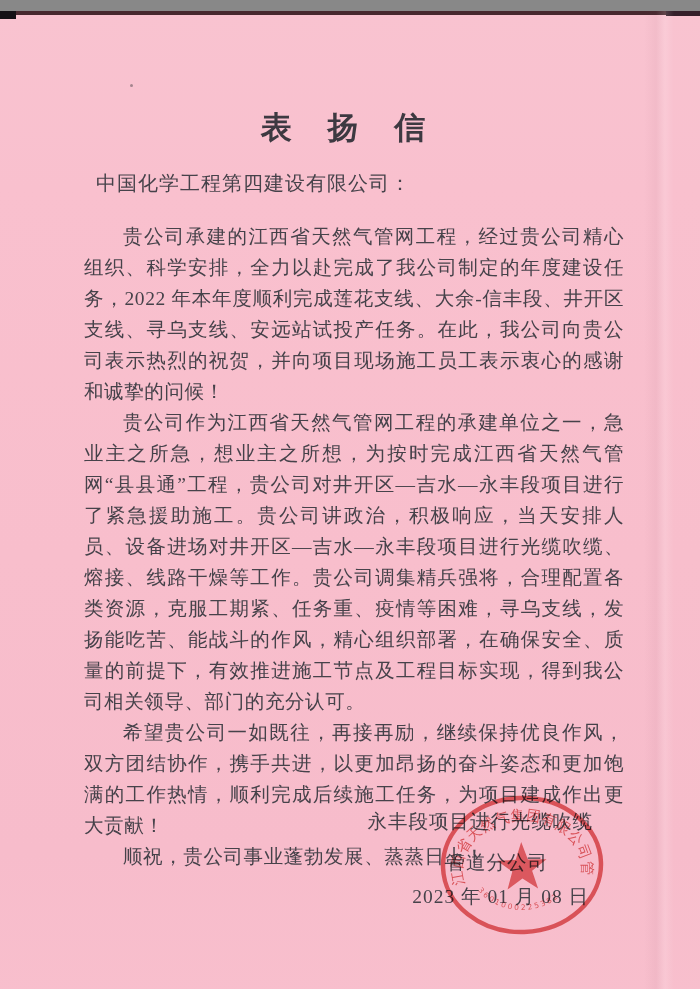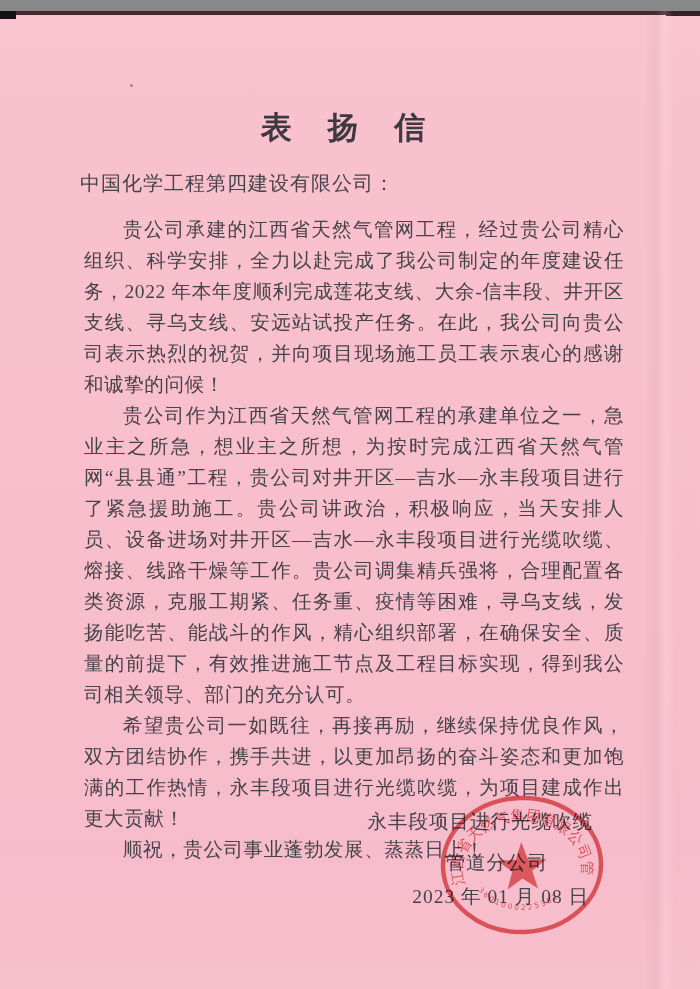--- a/index.html
+++ b/index.html
@@ -22,25 +22,25 @@
   .speck{position:absolute;left:130px;top:73px;width:3px;height:3px;border-radius:50%;background:rgba(96,84,90,0.55);}
 
   .title{
     position:absolute;top:96px;left:0;width:100%;
     text-align:center;
     font-size:31px;font-weight:700;
     letter-spacing:14px;
     color:#3d3941;
   }
   .salutation{
-    position:absolute;top:159px;left:80px;
+    position:absolute;top:159px;left:96px;
     font-size:20px;letter-spacing:1px;
   }
   .body-text{
-    position:absolute;top:203px;left:84px;width:540px;
+    position:absolute;top:210px;left:84px;width:540px;
   }
   .body-text p{
     margin:0;
     font-size:19.5px;
     line-height:31px;
     letter-spacing:0.6px;
     text-indent:2em;
     text-align:justify;
   }
   .signature-company{position:absolute;top:797px;right:107px;font-size:19.5px;letter-spacing:1px;}
@@ -66,21 +66,21 @@
   <div class="fold-shadow"></div>
   <div class="speck"></div>
 
   <div class="title">表 扬 信</div>
 
   <div class="salutation">中国化学工程第四建设有限公司：</div>
 
   <div class="body-text">
     <p>贵公司承建的江西省天然气管网工程，经过贵公司精心组织、科学安排，全力以赴完成了我公司制定的年度建设任务，2022 年本年度顺利完成莲花支线、大余-信丰段、井开区支线、寻乌支线、安远站试投产任务。在此，我公司向贵公司表示热烈的祝贺，并向项目现场施工员工表示衷心的感谢和诚挚的问候！</p>
     <p>贵公司作为江西省天然气管网工程的承建单位之一，急业主之所急，想业主之所想，为按时完成江西省天然气管网“县县通”工程，贵公司对井开区—吉水—永丰段项目进行了紧急援助施工。贵公司讲政治，积极响应，当天安排人员、设备进场对井开区—吉水—永丰段项目进行光缆吹缆、熔接、线路干燥等工作。贵公司调集精兵强将，合理配置各类资源，克服工期紧、任务重、疫情等困难，寻乌支线，发扬能吃苦、能战斗的作风，精心组织部署，在确保安全、质量的前提下，有效推进施工节点及工程目标实现，得到我公司相关领导、部门的充分认可。</p>
-    <p>希望贵公司一如既往，再接再励，继续保持优良作风，双方团结协作，携手共进，以更加昂扬的奋斗姿态和更加饱满的工作热情，永丰段项目进行光缆吹缆，为项目建成作出更大贡献！</p>
+    <p>希望贵公司一如既往，再接再励，继续保持优良作风，双方团结协作，携手共进，以更加昂扬的奋斗姿态和更加饱满的工作热情，顺利完成后续施工任务，为项目建成作出更大贡献！</p>
     <p>顺祝，贵公司事业蓬勃发展、蒸蒸日上！</p>
   </div>
 
   <div class="signature-company">永丰段项目进行光缆吹缆</div>
   <div class="signature-branch">管道分公司</div>
   <div class="signature-date">2023 年 01 月 08 日</div>
 
   <svg class="seal" viewBox="0 0 170 150" xmlns="http://www.w3.org/2000/svg">
     <defs>
       <path id="ringPath" d="M 27,92 A 60,49 0 1 1 143,92" fill="none"></path>

